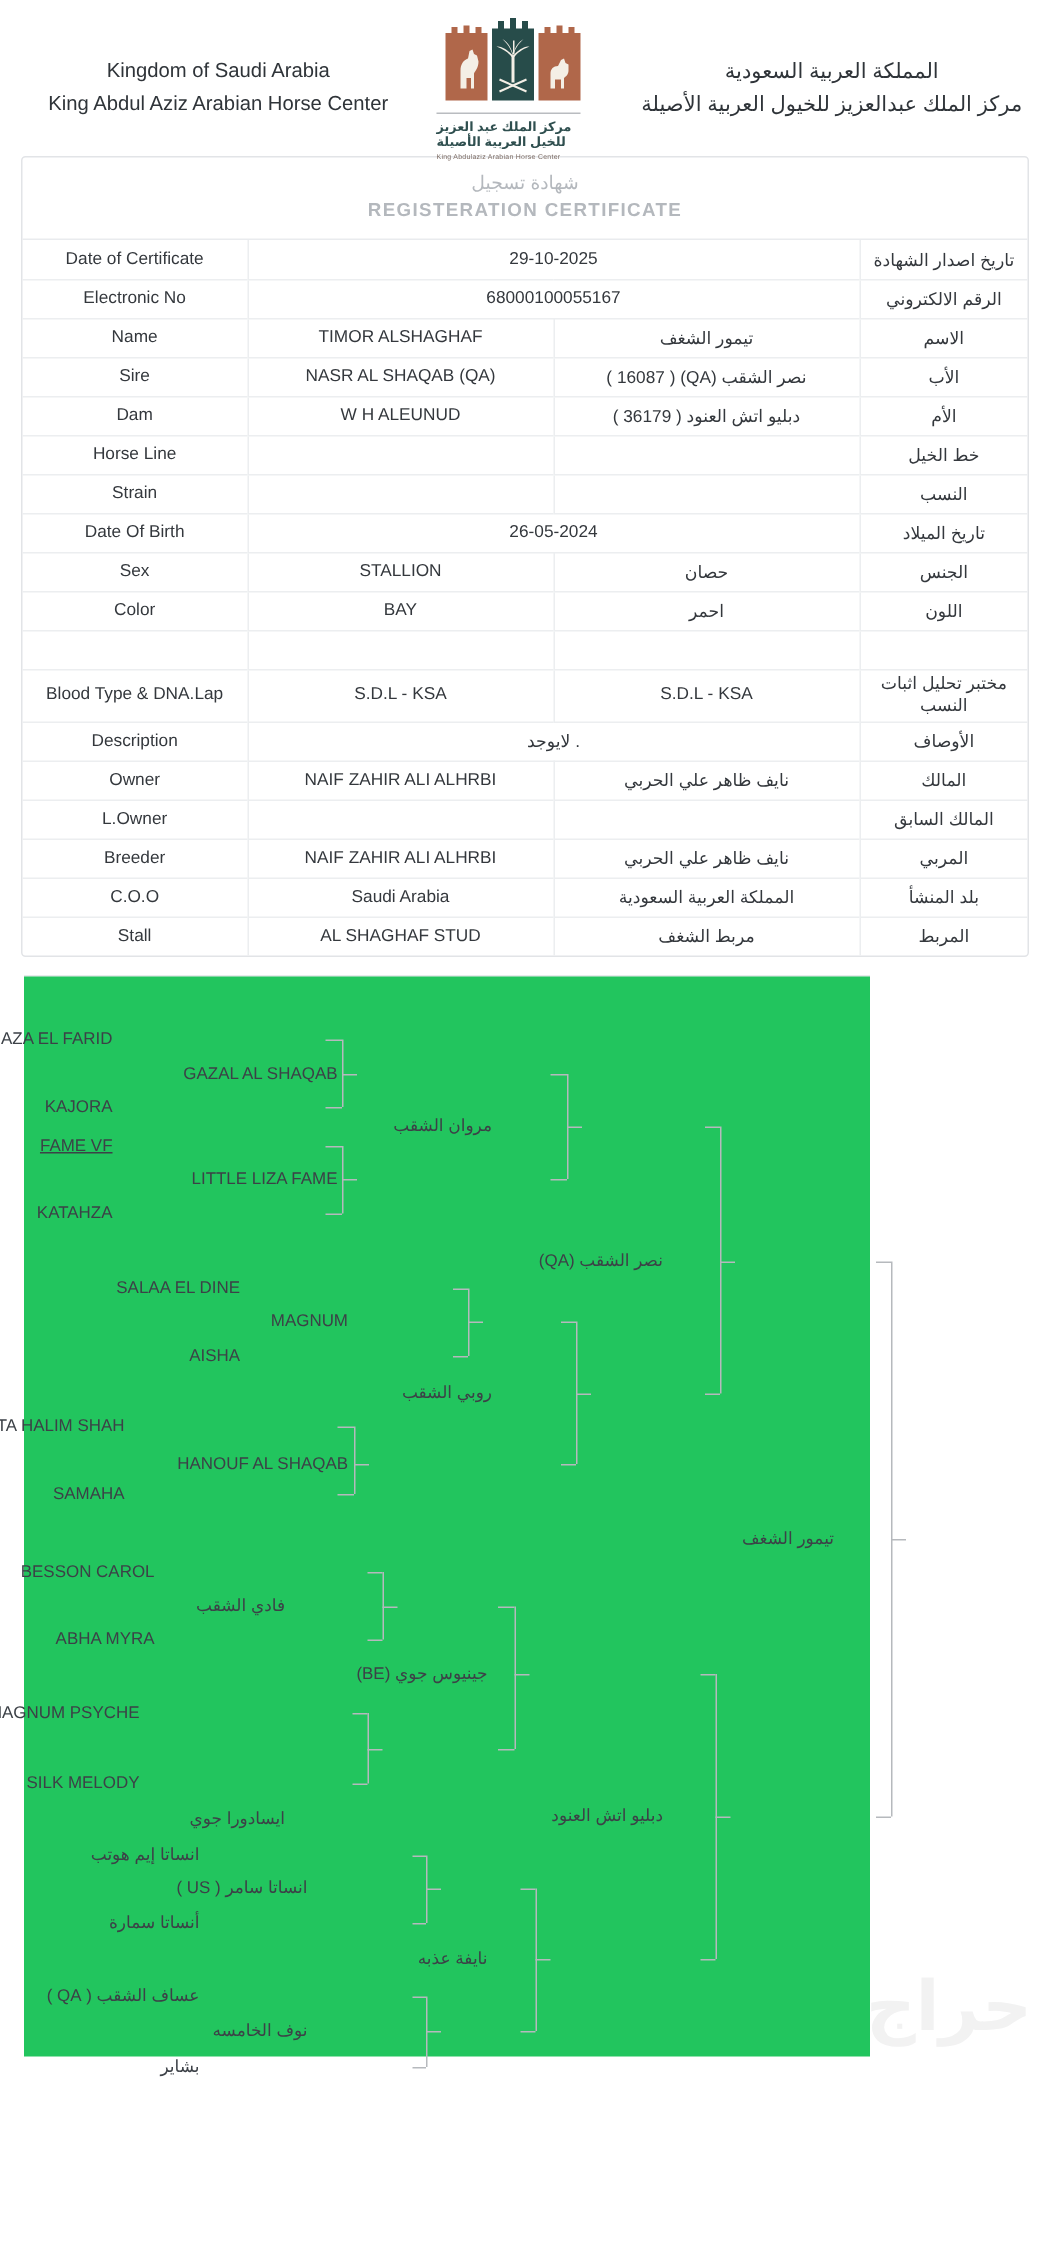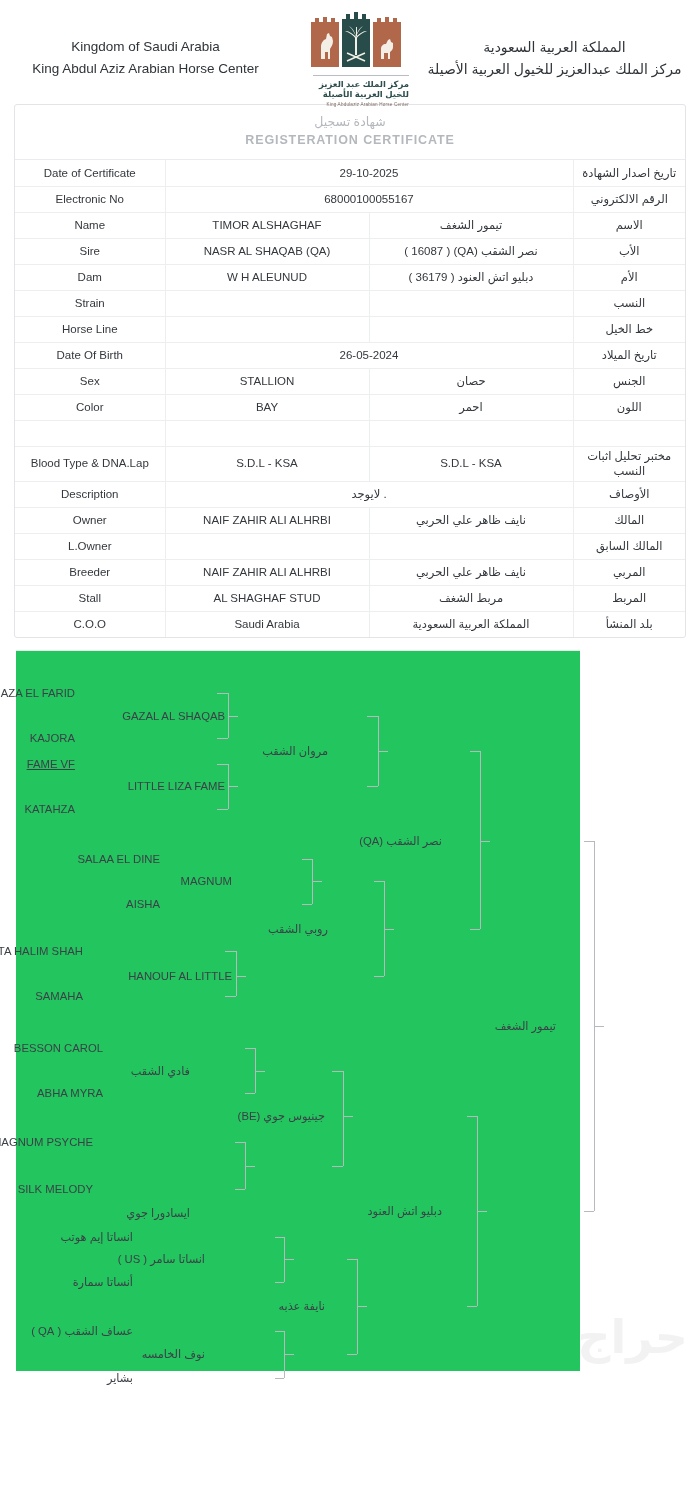--- a/index.html
+++ b/index.html
@@ -16,21 +16,21 @@
 
   
   .header{
     display:flex;align-items:center;justify-content:space-between;
     padding:22px 18px 10px 18px;
     height:104px;box-sizing:border-box;
   }
   .hdr-col{width:255px;font-size:13.5px;line-height:22px;color:#2f3439;}
   .hdr-col.left{text-align:center;}
   .hdr-col.right{text-align:center;direction:rtl;font-size:14px;}
-  .hdr-logo{width:118px;display:flex;flex-direction:column;align-items:flex-end;}
+  .hdr-logo{width:118px;display:flex;flex-direction:column;align-items:flex-start;}
 
   
   .logo-shield{width:104px;height:62px;display:block;}
   .logo-rule{width:96px;height:1px;background:#b9bcc0;margin:4px 0 3px;}
   .logo-ar{font-size:8.5px;line-height:10px;color:#2f4f4f;direction:rtl;text-align:center;font-weight:bold;letter-spacing:.3px;}
   .logo-en{font-size:4.6px;line-height:7px;color:#7b6a62;letter-spacing:.2px;margin-top:2px;text-align:center;}
 
   
   .cert-card{
     margin:0 14px;
@@ -180,30 +180,30 @@
             <td class="c-val-ar">نصر الشقب (QA) ( 16087 )</td>
             <td class="c-ar-label">الأب</td>
           </tr>
           <tr>
             <td class="c-en-label">Dam</td>
             <td class="c-val-en">W H ALEUNUD</td>
             <td class="c-val-ar">دبليو اتش العنود ( 36179 )</td>
             <td class="c-ar-label">الأم</td>
           </tr>
           <tr>
+            <td class="c-en-label">Horse Line</td>
+            <td class="c-val-en"></td>
+            <td class="c-val-ar"></td>
+            <td class="c-ar-label">خط الخيل</td>
+          </tr>
+          <tr>
             <td class="c-en-label">Strain</td>
             <td class="c-val-en"></td>
             <td class="c-val-ar"></td>
             <td class="c-ar-label">النسب</td>
-          </tr>
-          <tr>
-            <td class="c-en-label">Horse Line</td>
-            <td class="c-val-en"></td>
-            <td class="c-val-ar"></td>
-            <td class="c-ar-label">خط الخيل</td>
           </tr>
           <tr>
             <td class="c-en-label">Date Of Birth</td>
             <td class="span2" colspan="2">26-05-2024</td>
             <td class="c-ar-label">تاريخ الميلاد</td>
           </tr>
           <tr>
             <td class="c-en-label">Sex</td>
             <td class="c-val-en">STALLION</td>
             <td class="c-val-ar">حصان</td>
@@ -244,30 +244,30 @@
             <td class="c-val-ar"></td>
             <td class="c-ar-label">المالك السابق</td>
           </tr>
           <tr>
             <td class="c-en-label">Breeder</td>
             <td class="c-val-en">NAIF ZAHIR ALI ALHRBI</td>
             <td class="c-val-ar">نايف ظاهر علي الحربي</td>
             <td class="c-ar-label">المربي</td>
           </tr>
           <tr>
+            <td class="c-en-label">C.O.O</td>
+            <td class="c-val-en">Saudi Arabia</td>
+            <td class="c-val-ar">المملكة العربية السعودية</td>
+            <td class="c-ar-label">بلد المنشأ</td>
+          </tr>
+          <tr>
             <td class="c-en-label">Stall</td>
             <td class="c-val-en">AL SHAGHAF STUD</td>
             <td class="c-val-ar">مربط الشغف</td>
             <td class="c-ar-label">المربط</td>
-          </tr>
-          <tr>
-            <td class="c-en-label">C.O.O</td>
-            <td class="c-val-en">Saudi Arabia</td>
-            <td class="c-val-ar">المملكة العربية السعودية</td>
-            <td class="c-ar-label">بلد المنشأ</td>
           </tr>
         </tbody>
     </table>
   </div>
 
   <div class="ped-wrap">
     <div class="ped-card">
       <div id="ped-layer">
           <div class="node ltr" style="right: 505px; top: 42px;">ANAZA EL FARID</div>
           <div class="node ltr" style="right: 505px; top: 87px;">KAJORA</div>
@@ -281,21 +281,21 @@
           <div class="node ltr" style="right: 477px; top: 442px;">ABHA MYRA</div>
           <div class="node ltr" style="right: 487px; top: 491px;">MAGNUM PSYCHE</div>
           <div class="node ltr" style="right: 487px; top: 538px;">SILK MELODY</div>
           <div class="node rtl" style="right: 447px; top: 586px;">انساتا إيم هوتب</div>
           <div class="node rtl" style="right: 447px; top: 631px;">أنساتا سمارة</div>
           <div class="node rtl" style="right: 447px; top: 680px;">عساف الشقب ( QA )</div>
           <div class="node rtl" style="right: 447px; top: 727px;">بشاير</div>
           <div class="node ltr" style="right: 355px; top: 65px;">GAZAL AL SHAQAB</div>
           <div class="node ltr" style="right: 355px; top: 135px;">LITTLE LIZA FAME</div>
           <div class="node ltr" style="right: 348px; top: 230px;">MAGNUM</div>
-          <div class="node ltr" style="right: 348px; top: 325px;">HANOUF AL LITTLE</div>
+          <div class="node ltr" style="right: 348px; top: 325px;">HANOUF AL SHAQAB</div>
           <div class="node rtl" style="right: 390px; top: 420px;">فادي الشقب</div>
           <div class="node rtl" style="right: 390px; top: 515px; margin-top: 47px;">ايسادورا جوي</div>
           <div class="node rtl" style="right: 375px; top: 608px;">انساتا سامر ( US )</div>
           <div class="node rtl" style="right: 375px; top: 703px;">نوف الخامسه</div>
           <div class="node rtl" style="right: 252px; top: 100px;">مروان الشقب</div>
           <div class="node rtl" style="right: 252px; top: 278px;">روبي الشقب</div>
           <div class="node rtl" style="right: 255px; top: 465px;">جينيوس جوي (BE)</div>
           <div class="node rtl" style="right: 255px; top: 655px;">نايفة عذبه</div>
           <div class="node rtl" style="right: 138px; top: 190px;">نصر الشقب (QA)</div>
           <div class="node rtl" style="right: 138px; top: 560px;">دبليو اتش العنود</div>

